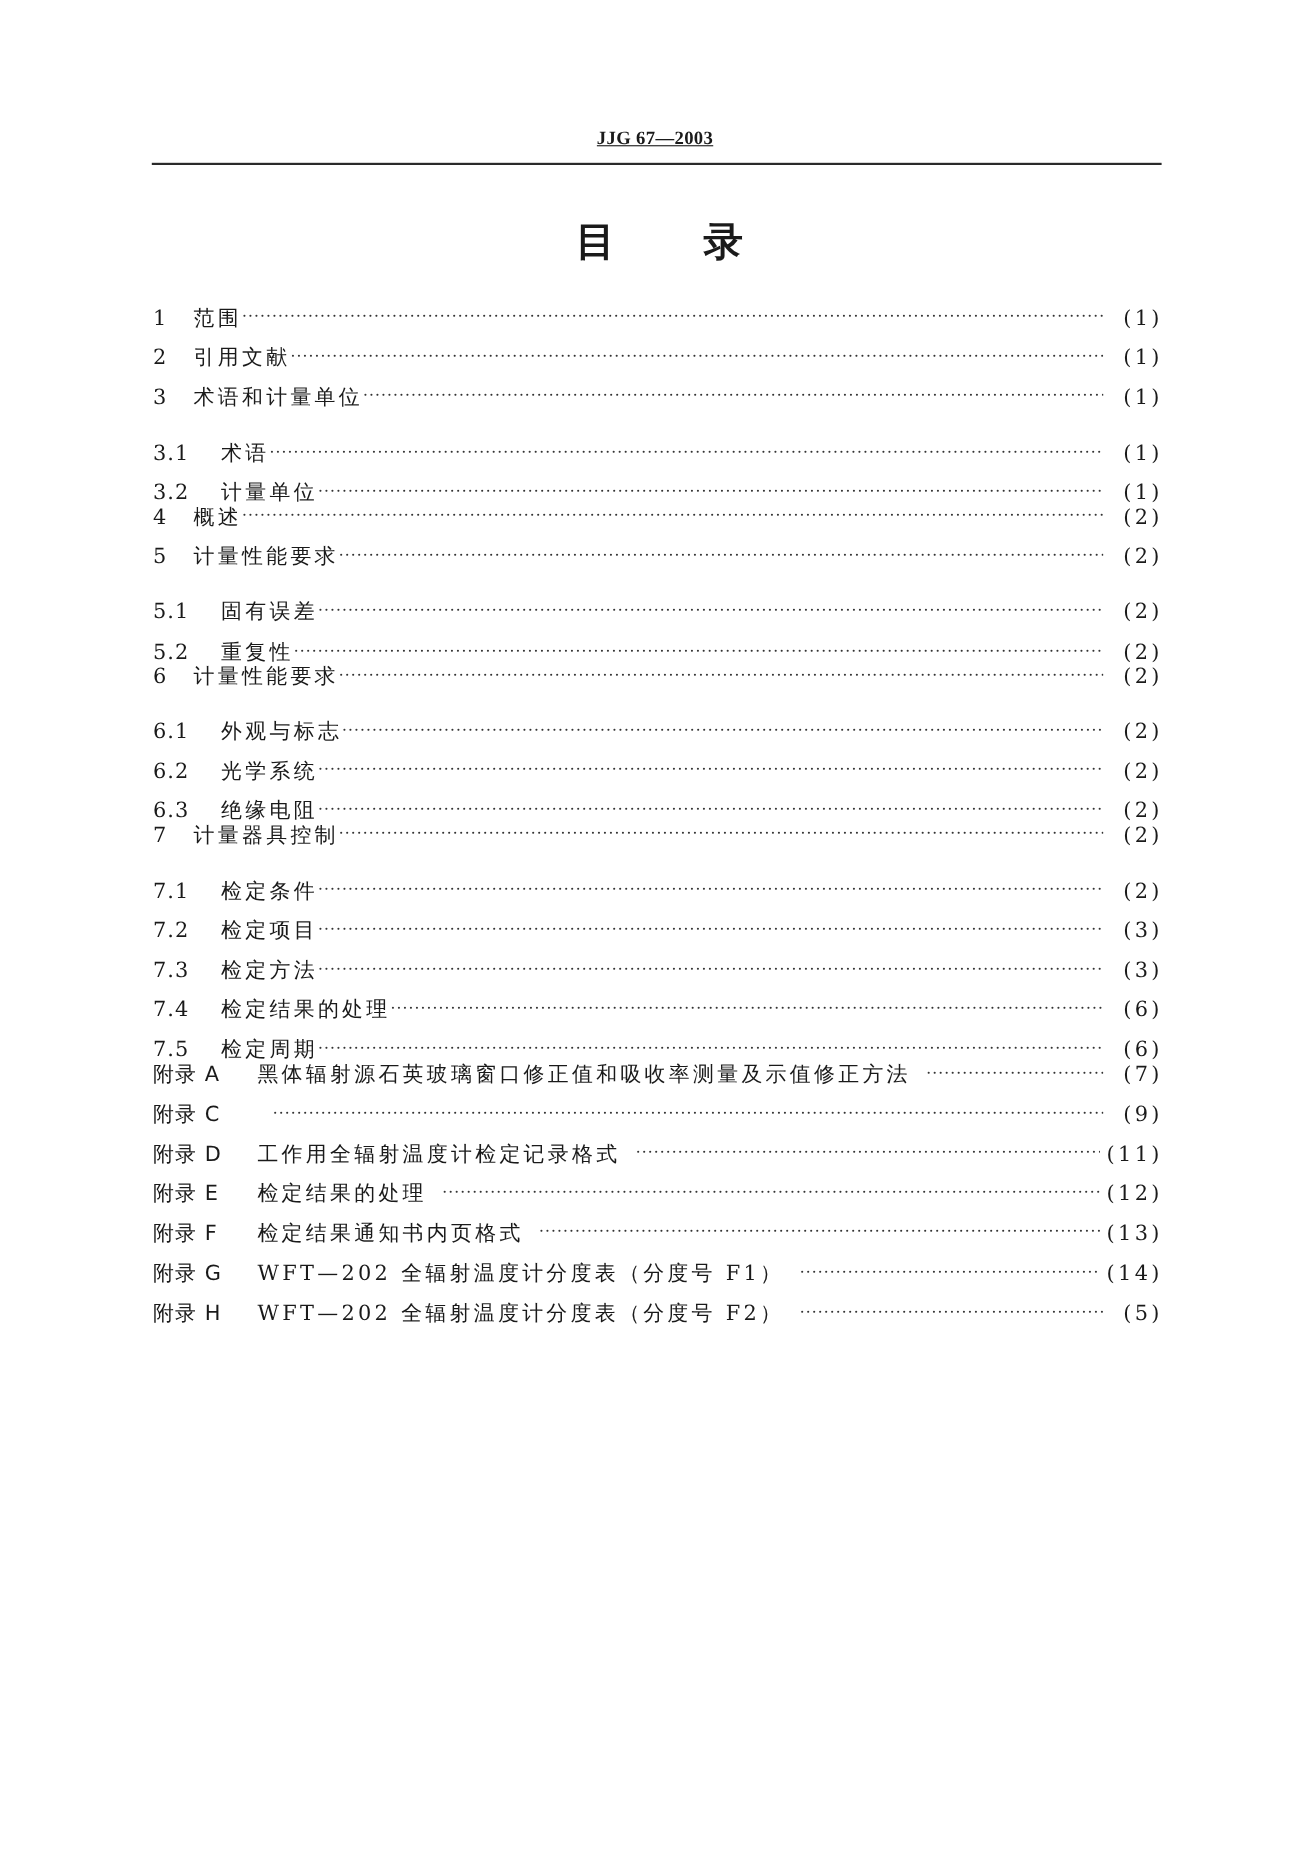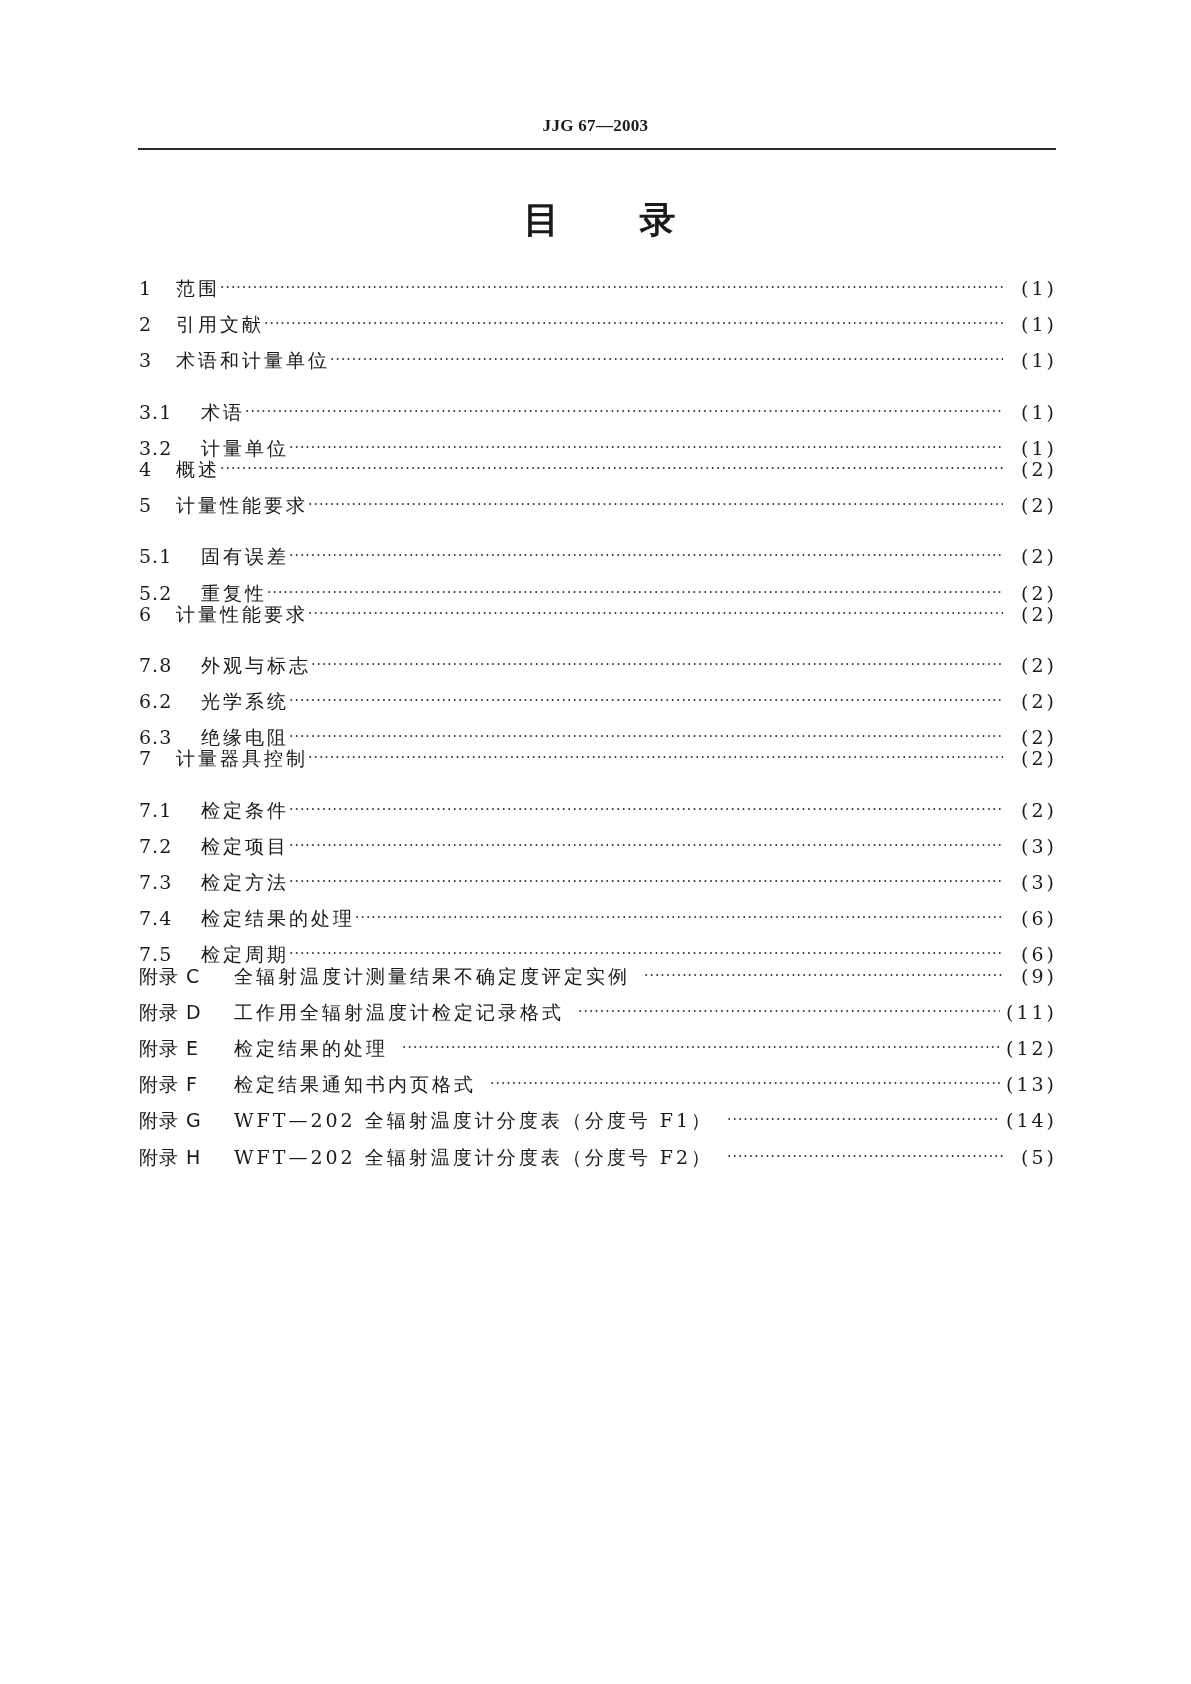--- a/index.html
+++ b/index.html
@@ -1,19 +1,19 @@
 <!DOCTYPE html>
 <html><head>
 <meta charset="utf-8">
 <style>
   html, body { margin: 0; padding: 0; background: #ffffff; }
   body { width: 1191px; height: 1684px; position: relative; overflow: hidden;
          font-family: "DejaVu Serif", "Liberation Serif", serif; color: #1a1a1a; }
   .header { position: absolute; top: 116px; left: 0; width: 1191px; text-align: center;
-            font-family: "Liberation Serif", "DejaVu Serif", serif; font-weight: bold; font-size: 17px; letter-spacing: 0.3px; }
+            font-family: "Liberation Serif", "DejaVu Serif", serif; font-weight: bold; font-size: 17px; letter-spacing: 0.3px; text-decoration: underline; }
   .rule { position: absolute; top: 148px; left: 138px; width: 918px; height: 0; border-top: 2px solid #2a2a2a; }
   .title { position: absolute; top: 196px; left: 4px; width: 1191px; text-align: center;
            font-family: "DejaVu Sans", sans-serif; font-size: 36px; font-weight: bold; }
   .title span { display: inline-block; }
   .title .sp { width: 80px; }
   .toc { position: absolute; top: 276px; left: 139px; width: 918px; }
   .row { display: flex; align-items: baseline; height: 36.2px; font-size: 19px; white-space: nowrap; }
   .num { flex: 0 0 auto; letter-spacing: 1px; }
   .num.l1 { width: 37px; }
   .num.l2 { width: 62px; margin-top: 16px; }
@@ -89,21 +89,21 @@
       <span class="leader"></span>
       <span class="page">(2)</span>
     </div>
   <div class="row">
       <span class="num l1">6</span>
       <span class="label">计量性能要求</span>
       <span class="leader"></span>
       <span class="page">(2)</span>
     </div>
   <div class="row">
-      <span class="num l2">7.8</span>
+      <span class="num l2">6.1</span>
       <span class="label">外观与标志</span>
       <span class="leader"></span>
       <span class="page">(2)</span>
     </div>
   <div class="row">
       <span class="num l2">6.2</span>
       <span class="label">光学系统</span>
       <span class="leader"></span>
       <span class="page">(2)</span>
     </div>
@@ -143,22 +143,27 @@
       <span class="leader"></span>
       <span class="page">(6)</span>
     </div>
   <div class="row">
       <span class="num l2">7.5</span>
       <span class="label">检定周期</span>
       <span class="leader"></span>
       <span class="page">(6)</span>
     </div>
   <div class="row">
+      <span class="num app">附录 A</span>
+      <span class="label">黑体辐射源石英玻璃窗口修正值和吸收率测量及示值修正方法</span>
+      <span class="leader gap"></span>
+      <span class="page">(7)</span>
+    </div>
+  <div class="row">
       <span class="num app">附录 C</span>
-      <span class="label">全辐射温度计测量结果不确定度评定实例</span>
       <span class="leader gap"></span>
       <span class="page">(9)</span>
     </div>
   <div class="row">
       <span class="num app">附录 D</span>
       <span class="label">工作用全辐射温度计检定记录格式</span>
       <span class="leader gap"></span>
       <span class="page">(11)</span>
     </div>
   <div class="row">

